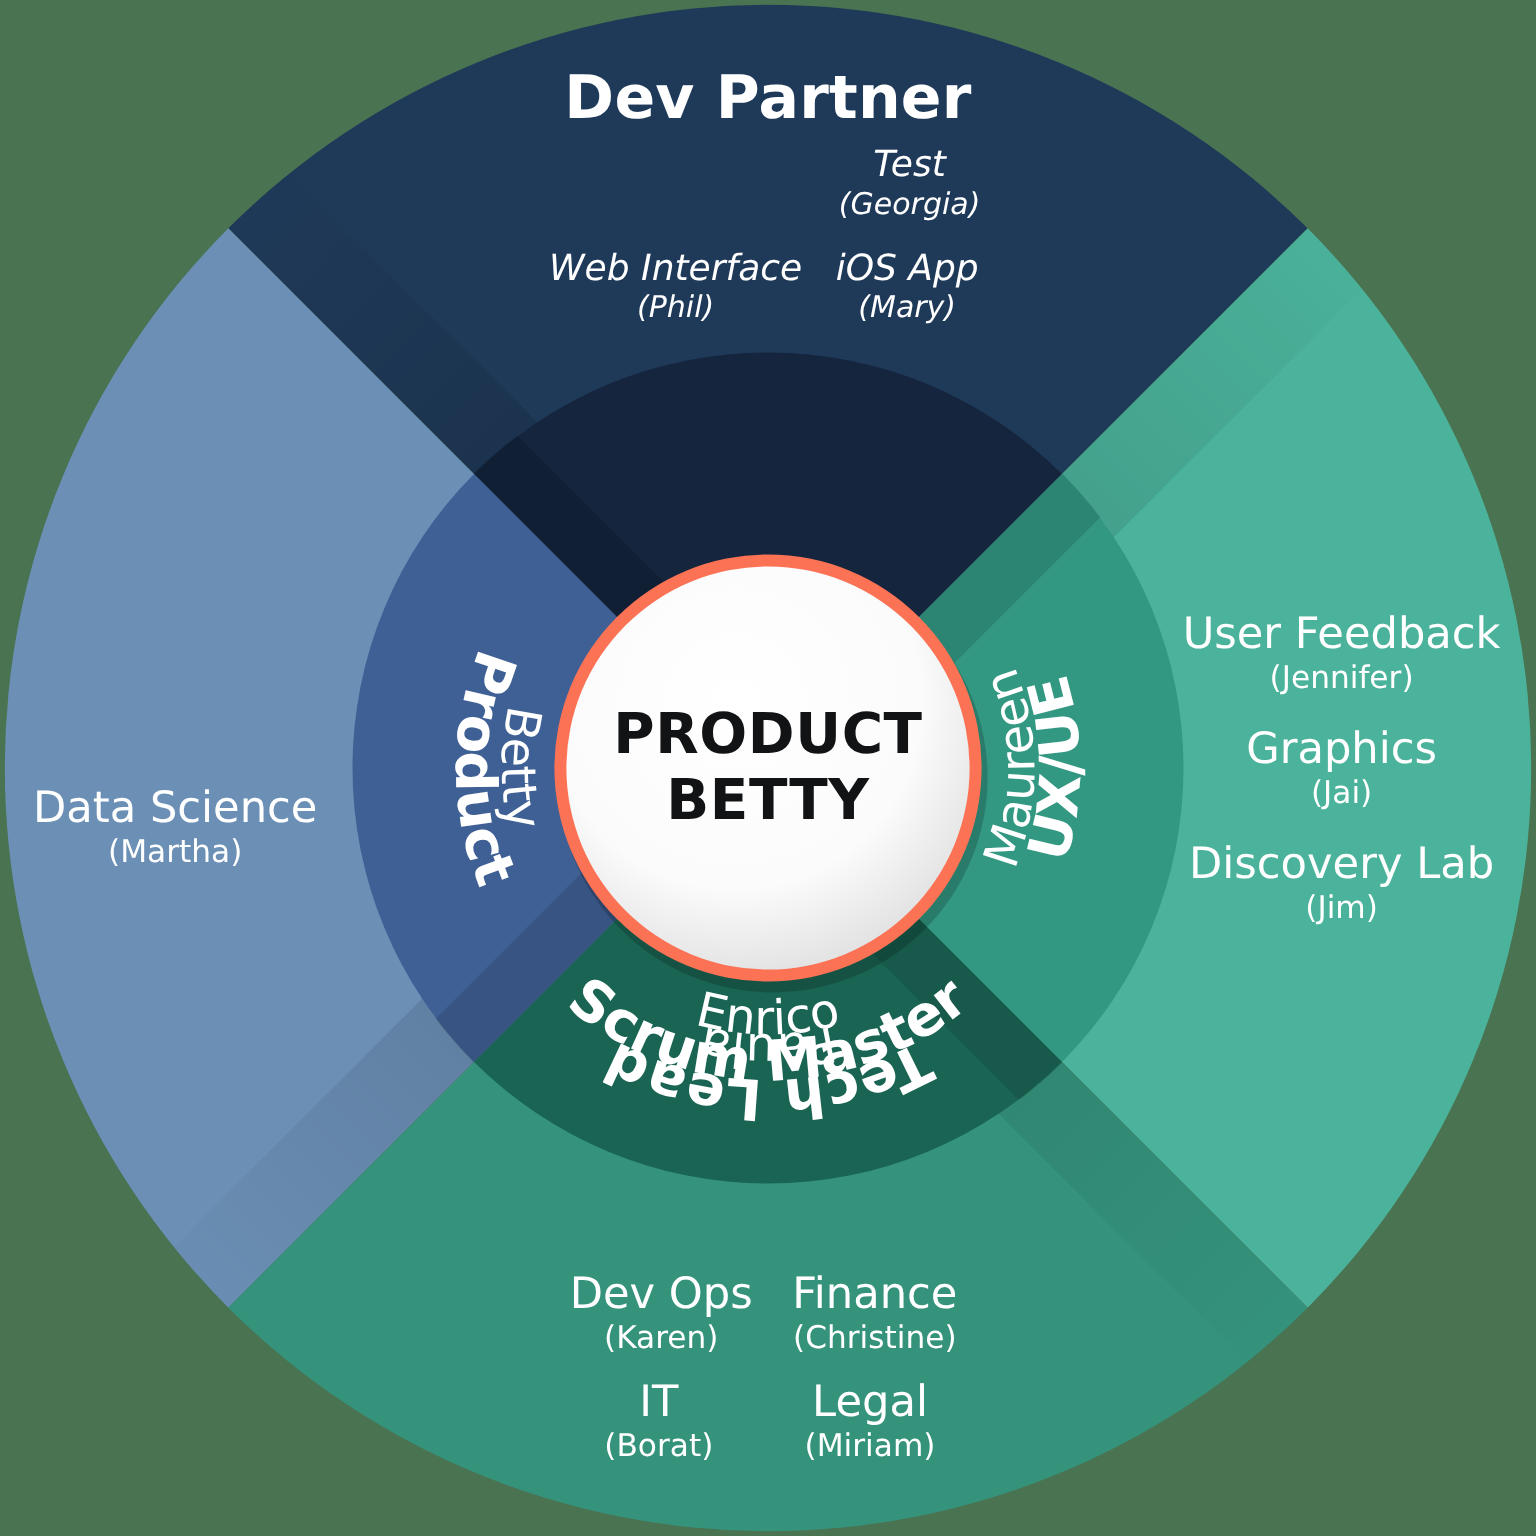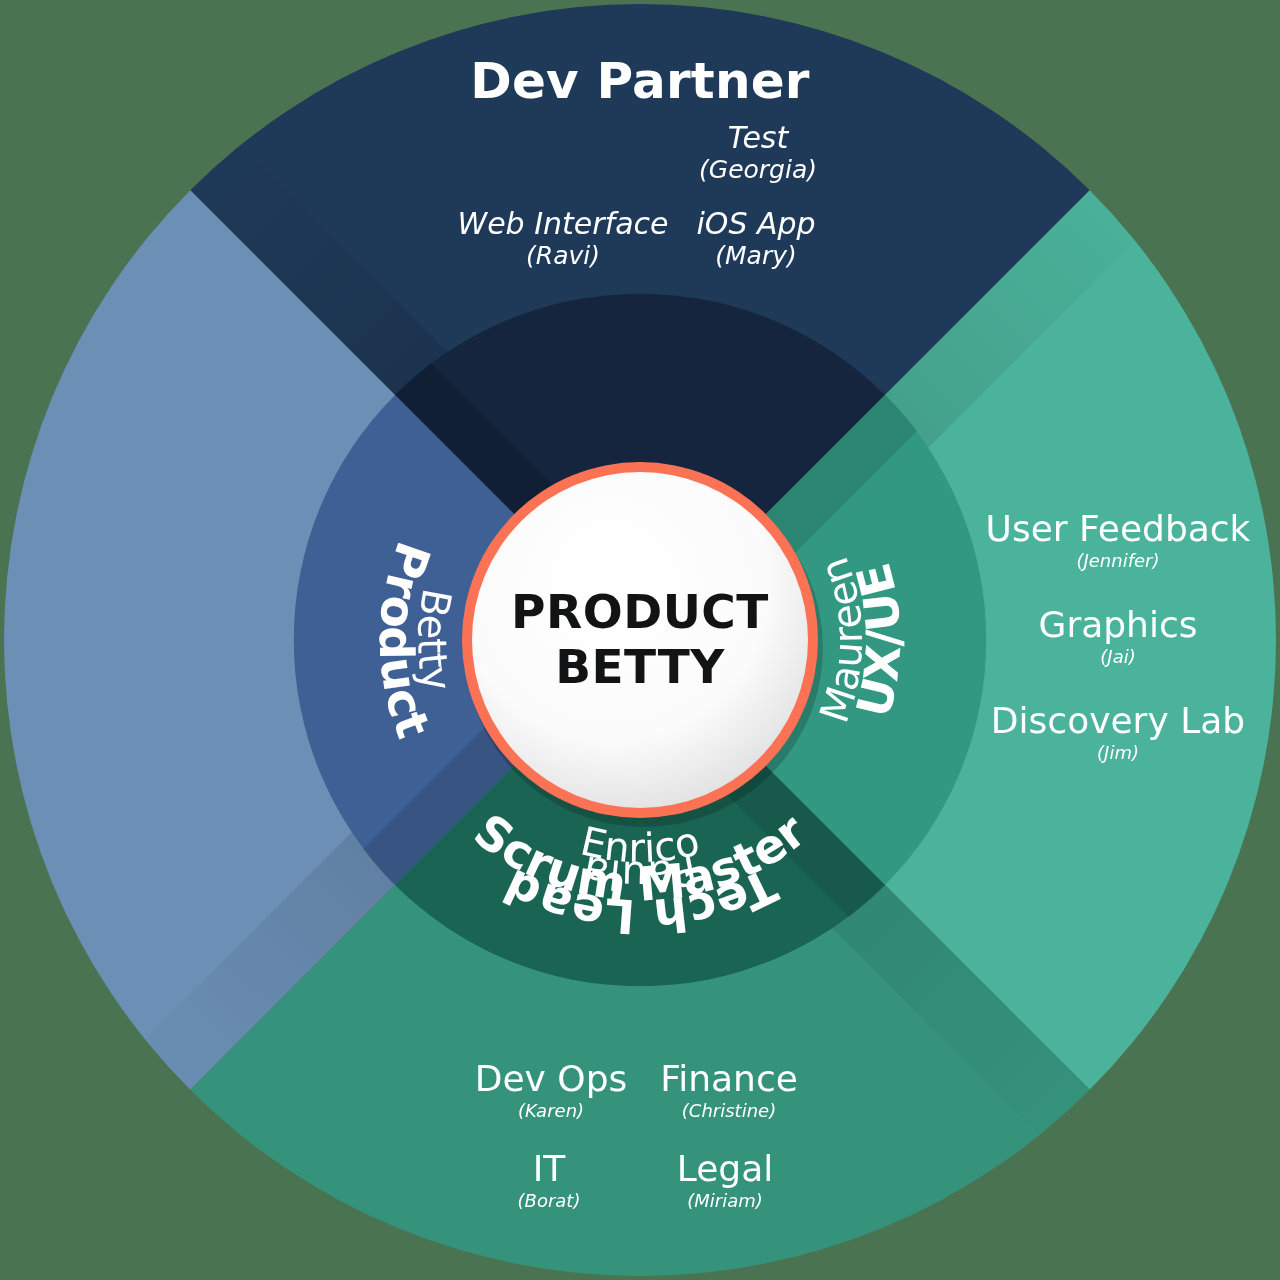--- a/index.html
+++ b/index.html
@@ -14,21 +14,21 @@
 
   .lbl{
     position:absolute;
     color:#ffffff;
     text-align:center;
     line-height:1.18;
     white-space:nowrap;
     pointer-events:none;
   }
   .role{display:block;font-size:36px;font-weight:400;}
-  .person{display:block;font-size:18px;font-weight:400;font-style:italic;}
+  .person{display:block;font-size:26px;font-weight:400;}
 
   
   .top .role{font-style:italic;font-size:30px;}
   .top .person{font-style:italic;font-size:25px;}
 
   .quad-title{
     position:absolute;
     color:#ffffff;
     font-size:50px;
     font-weight:bold;
@@ -162,27 +162,31 @@
   </svg>
 
   <div class="quad-title" style="left:640px;top:52px;transform:translateX(-50%);">Dev Partner</div>
 
   <div class="lbl top" style="left:758px;top:120px;transform:translateX(-50%);">
     <span class="role">Test</span>
     <span class="person">(Georgia)</span>
   </div>
   <div class="lbl top" style="left:563px;top:206px;transform:translateX(-50%);">
     <span class="role">Web Interface</span>
-    <span class="person">(Ravi)</span>
+    <span class="person">(Phil)</span>
   </div>
   <div class="lbl top" style="left:756px;top:206px;transform:translateX(-50%);">
     <span class="role">iOS App</span>
     <span class="person">(Mary)</span>
   </div>
 
+  <div class="lbl" style="left:146px;top:653px;transform:translateX(-50%);">
+    <span class="role">Data Science</span>
+    <span class="person">(Martha)</span>
+  </div>
 
   <div class="lbl" style="left:1118px;top:508px;transform:translateX(-50%);">
     <span class="role">User Feedback</span>
     <span class="person">(Jennifer)</span>
   </div>
   <div class="lbl" style="left:1118px;top:604px;transform:translateX(-50%);">
     <span class="role">Graphics</span>
     <span class="person">(Jai)</span>
   </div>
   <div class="lbl" style="left:1118px;top:700px;transform:translateX(-50%);">

